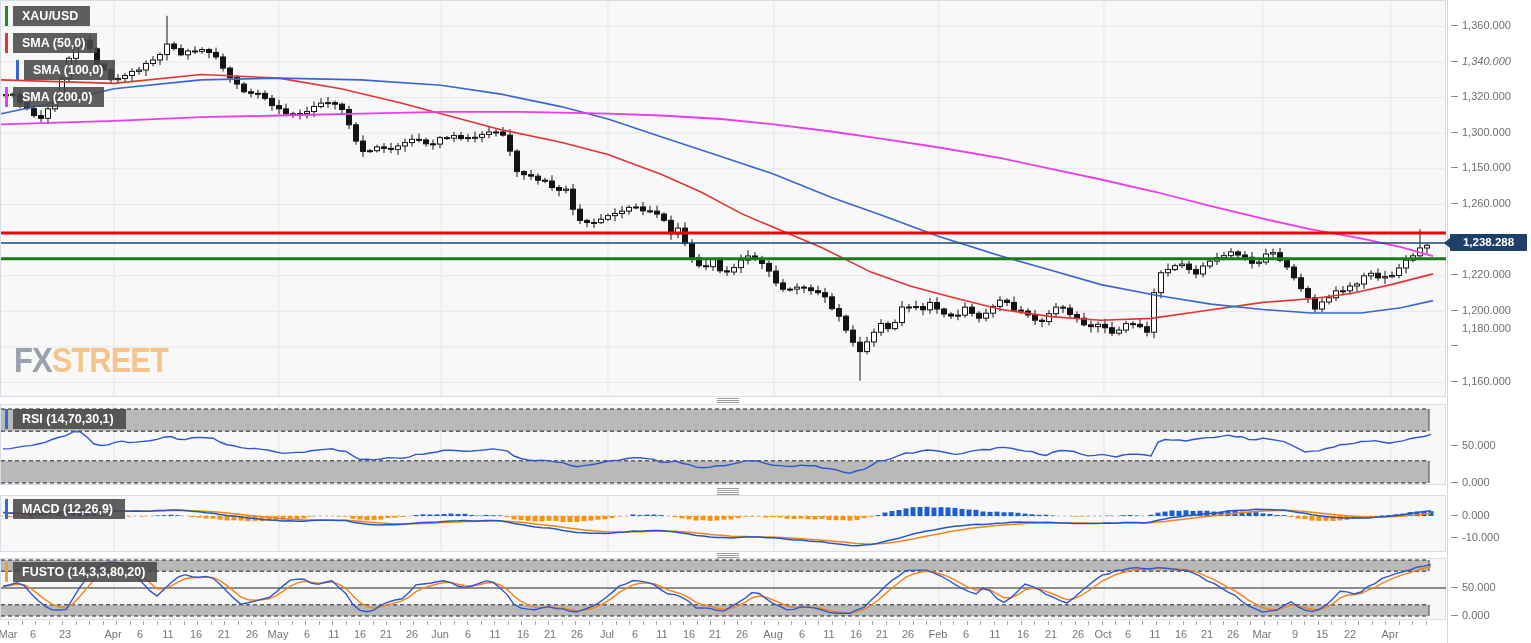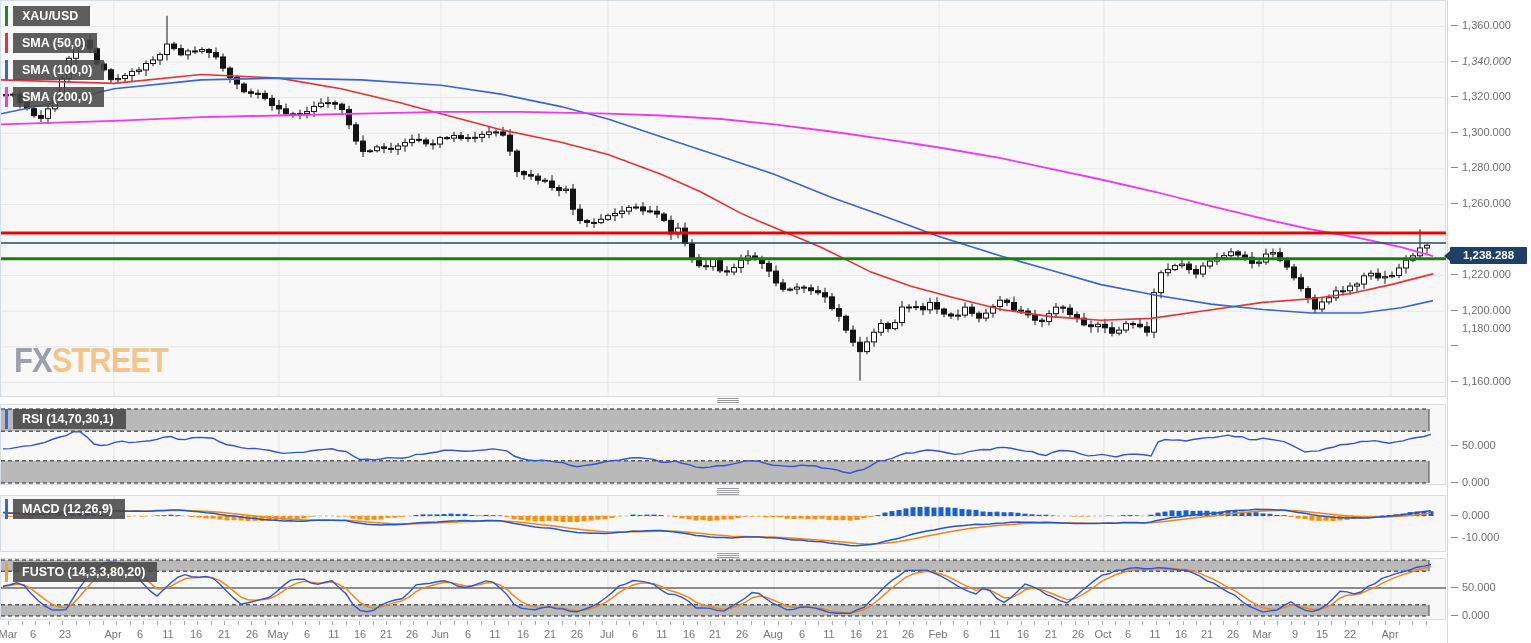--- a/index.html
+++ b/index.html
@@ -474,21 +474,21 @@
   </div>
 
   <div class="legend" style="left:5px;top:6px;">
     <span class="bar" style="background: rgb(31, 138, 31);"></span>
     <span class="txt">XAU/USD</span>
   </div>
   <div class="legend" style="left:5px;top:33px;">
     <span class="bar" style="background: rgb(227, 52, 52);"></span>
     <span class="txt">SMA (50,0)</span>
   </div>
-  <div class="legend" style="left:5px;top:60px;">
+  <div class="legend" style="left:16px;top:60px;">
     <span class="bar" style="background: rgb(58, 102, 207);"></span>
     <span class="txt">SMA (100,0)</span>
   </div>
   <div class="legend" style="left:5px;top:87px;">
     <span class="bar" style="background: rgb(234, 60, 234);"></span>
     <span class="txt">SMA (200,0)</span>
   </div>
 
   <div class="watermark">
     <span class="fx">FX</span><span class="street">STREET</span>
@@ -757,31 +757,31 @@
         <polyline points="2.0,27.2 9.0,26.5 16.0,25.3 23.0,25.8 30.0,29.7 37.0,35.1 44.0,40.5 51.0,45.2 58.0,47.8 65.0,49.1 72.0,44.6 79.0,37.3 86.0,29.0 93.0,20.8 100.0,14.2 107.0,9.3 114.0,6.5 121.0,5.8 128.0,7.1 135.0,11.7 142.0,17.5 149.0,23.9 156.0,29.8 163.0,30.0 170.0,27.2 177.0,23.1 184.0,19.8 191.0,18.8 198.0,18.6 205.0,18.0 212.0,18.6 219.0,21.6 226.0,26.6 233.0,32.4 240.0,38.1 247.0,40.7 254.0,41.3 261.0,40.7 268.0,39.7 275.0,36.8 282.0,32.4 289.0,27.4 296.0,24.1 303.0,22.3 310.0,23.1 317.0,24.1 324.0,23.7 331.0,22.8 338.0,25.3 345.0,29.6 352.0,36.8 359.0,43.4 366.0,47.6 373.0,49.2 380.0,47.8 387.0,45.7 394.0,43.6 401.0,41.9 408.0,38.1 415.0,32.6 422.0,29.2 429.0,27.0 436.0,25.0 443.0,23.5 450.0,23.6 457.0,25.3 464.0,26.7 471.0,26.9 478.0,25.7 485.0,24.0 492.0,23.6 499.0,26.0 506.0,30.3 513.0,37.1 520.0,42.5 527.0,45.9 534.0,48.1 541.0,48.5 548.0,48.1 555.0,48.7 562.0,49.2 569.0,50.6 576.0,51.6 583.0,51.1 590.0,49.7 597.0,47.2 604.0,43.6 611.0,39.1 618.0,33.7 625.0,29.7 632.0,26.0 639.0,24.3 646.0,23.9 653.0,24.7 660.0,27.5 667.0,30.9 674.0,33.0 681.0,35.4 688.0,38.6 695.0,43.3 702.0,45.8 709.0,47.4 716.0,49.2 723.0,50.5 730.0,49.2 737.0,46.7 744.0,43.4 751.0,39.0 758.0,37.0 765.0,38.2 772.0,41.0 779.0,43.9 786.0,47.0 793.0,48.5 800.0,48.2 807.0,48.2 814.0,48.6 821.0,49.7 828.0,51.4 835.0,52.7 842.0,53.4 849.0,53.9 856.0,52.5 863.0,50.7 870.0,46.5 877.0,41.2 884.0,35.1 891.0,29.0 898.0,23.5 905.0,18.1 912.0,15.1 919.0,13.3 926.0,12.3 933.0,13.2 940.0,15.0 947.0,17.7 954.0,21.2 961.0,24.9 968.0,28.4 975.0,31.4 982.0,30.3 989.0,31.0 996.0,34.9 1003.0,38.7 1010.0,38.7 1017.0,35.7 1024.0,30.9 1031.0,29.4 1038.0,29.9 1045.0,32.4 1052.0,35.0 1059.0,38.0 1066.0,40.6 1073.0,39.8 1080.0,36.5 1087.0,32.1 1094.0,27.2 1101.0,22.2 1108.0,18.9 1115.0,15.5 1122.0,13.5 1129.0,11.6 1136.0,10.2 1143.0,10.0 1150.0,9.9 1157.0,9.3 1164.0,9.3 1171.0,9.5 1178.0,10.2 1185.0,10.7 1192.0,12.1 1199.0,14.4 1206.0,17.7 1213.0,20.7 1220.0,24.3 1227.0,28.3 1234.0,31.9 1241.0,36.7 1248.0,41.4 1255.0,45.3 1262.0,48.8 1269.0,50.2 1276.0,50.6 1283.0,48.7 1290.0,46.0 1297.0,46.8 1304.0,48.8 1311.0,50.5 1318.0,50.5 1325.0,48.6 1332.0,44.6 1339.0,39.0 1346.0,36.3 1353.0,35.7 1360.0,34.5 1367.0,31.2 1374.0,28.3 1381.0,24.3 1388.0,21.1 1395.0,18.2 1402.0,15.7 1409.0,13.6 1416.0,11.2 1423.0,9.3 1430.0,7.6" fill="none" stroke="#f28418" stroke-width="1.4"></polyline>
         <polyline points="2.0,27.2 9.0,25.7 16.0,23.8 23.0,26.5 30.0,34.5 37.0,41.6 44.0,47.1 51.0,50.9 58.0,51.0 65.0,50.6 72.0,39.3 79.0,28.2 86.0,18.9 93.0,10.7 100.0,6.1 107.0,3.3 114.0,3.1 121.0,4.9 128.0,8.6 135.0,17.3 142.0,24.5 149.0,31.9 156.0,37.0 163.0,30.2 170.0,23.8 177.0,18.2 184.0,15.7 191.0,17.7 198.0,18.2 205.0,17.4 212.0,19.3 219.0,25.2 226.0,32.6 233.0,39.4 240.0,45.2 247.0,43.8 254.0,42.1 261.0,40.1 268.0,38.5 275.0,33.3 282.0,26.9 289.0,21.4 296.0,20.1 303.0,20.2 310.0,24.1 317.0,25.3 324.0,23.3 331.0,21.7 338.0,28.4 345.0,34.8 352.0,45.6 359.0,51.4 366.0,52.7 373.0,51.1 380.0,46.0 387.0,43.2 394.0,41.0 401.0,39.8 408.0,33.5 415.0,25.8 422.0,25.0 429.0,24.3 436.0,22.7 443.0,21.7 450.0,23.6 457.0,27.3 464.0,28.5 471.0,27.0 478.0,24.4 485.0,21.9 492.0,23.1 499.0,29.0 506.0,35.6 513.0,45.3 520.0,49.1 527.0,50.1 534.0,50.8 541.0,48.9 548.0,47.6 555.0,49.6 562.0,49.9 569.0,52.3 576.0,52.8 583.0,50.4 590.0,47.9 597.0,44.3 604.0,39.3 611.0,33.6 618.0,27.2 625.0,24.8 632.0,21.5 639.0,22.1 646.0,23.4 653.0,25.6 660.0,30.9 667.0,35.0 674.0,35.6 681.0,38.3 688.0,42.5 695.0,49.0 702.0,48.9 709.0,49.4 716.0,51.4 723.0,52.1 730.0,47.7 737.0,43.7 744.0,39.3 751.0,33.6 758.0,34.5 765.0,39.7 772.0,44.5 779.0,47.3 786.0,50.9 793.0,50.4 800.0,47.9 807.0,48.1 814.0,49.1 821.0,51.0 828.0,53.4 835.0,54.3 842.0,54.3 849.0,54.4 856.0,50.9 863.0,48.4 870.0,41.3 877.0,34.8 884.0,27.6 891.0,21.4 898.0,16.9 905.0,11.5 912.0,11.4 919.0,11.1 926.0,11.1 933.0,14.2 940.0,17.1 947.0,21.0 954.0,25.4 961.0,29.5 968.0,32.7 975.0,35.0 982.0,29.0 989.0,31.8 996.0,39.7 1003.0,43.4 1010.0,38.7 1017.0,32.1 1024.0,25.1 1031.0,27.4 1038.0,30.5 1045.0,35.4 1052.0,38.1 1059.0,41.6 1066.0,43.9 1073.0,38.7 1080.0,32.5 1087.0,26.7 1094.0,21.1 1101.0,16.1 1108.0,14.8 1115.0,11.4 1122.0,11.0 1129.0,9.2 1136.0,8.6 1143.0,9.8 1150.0,9.7 1157.0,8.6 1164.0,9.2 1171.0,9.9 1178.0,11.0 1185.0,11.3 1192.0,13.9 1199.0,17.1 1206.0,21.8 1213.0,24.3 1220.0,28.8 1227.0,33.2 1234.0,36.3 1241.0,42.5 1248.0,47.2 1255.0,50.1 1262.0,53.1 1269.0,51.9 1276.0,51.1 1283.0,46.3 1290.0,42.8 1297.0,47.8 1304.0,51.2 1311.0,52.6 1318.0,50.5 1325.0,46.2 1332.0,39.7 1339.0,32.2 1346.0,32.9 1353.0,35.0 1360.0,33.0 1367.0,27.3 1374.0,24.6 1381.0,19.4 1388.0,17.1 1395.0,14.6 1402.0,12.7 1409.0,11.0 1416.0,8.2 1423.0,7.1 1430.0,5.5" fill="none" stroke="#3355cc" stroke-width="1.4"></polyline>
       </svg>
   </div>
   <div class="legend" style="left:5px;top:562px;">
     <span class="bar" style="background: rgb(240, 160, 48);"></span>
     <span class="txt">FUSTO (14,3,3,80,20)</span>
   </div>
 
   <div class="axis-col" id="axis-col" style="border-left:1px solid #cfd8e4;">
-    <div class="badge" id="last-price-badge" style="top: 247px; text-align: center;">1,238.288</div>
+    <div class="badge" id="last-price-badge" style="top: 234px; text-align: center;">1,238.288</div>
   <div class="y-tick" style="top: 25px;"></div>
       <div class="y-label" style="top: 19px;">1,360.000</div>
       <div class="y-tick" style="top: 61px;"></div>
       <div class="y-label" style="top: 55px; font-style: italic;">1,340.000</div>
       <div class="y-tick" style="top: 96px;"></div>
       <div class="y-label" style="top: 90px;">1,320.000</div>
       <div class="y-tick" style="top: 132px;"></div>
       <div class="y-label" style="top: 126px;">1,300.000</div>
       <div class="y-tick" style="top: 167px;"></div>
-      <div class="y-label" style="top: 161px;">1,280.000</div>
+      <div class="y-label" style="top: 161px;">1,150.000</div>
       <div class="y-tick" style="top: 203px;"></div>
       <div class="y-label" style="top: 197px;">1,260.000</div>
       <div class="y-tick" style="top: 274px;"></div>
       <div class="y-label" style="top: 268px;">1,220.000</div>
       <div class="y-tick" style="top: 310px;"></div>
       <div class="y-label" style="top: 304px;">1,200.000</div>
       <div class="y-tick" style="top: 345px;"></div>
       <div class="y-label" style="top: 322px;">1,180.000</div>
       <div class="y-tick" style="top: 381px;"></div>
       <div class="y-label" style="top: 375px;">1,160.000</div>

